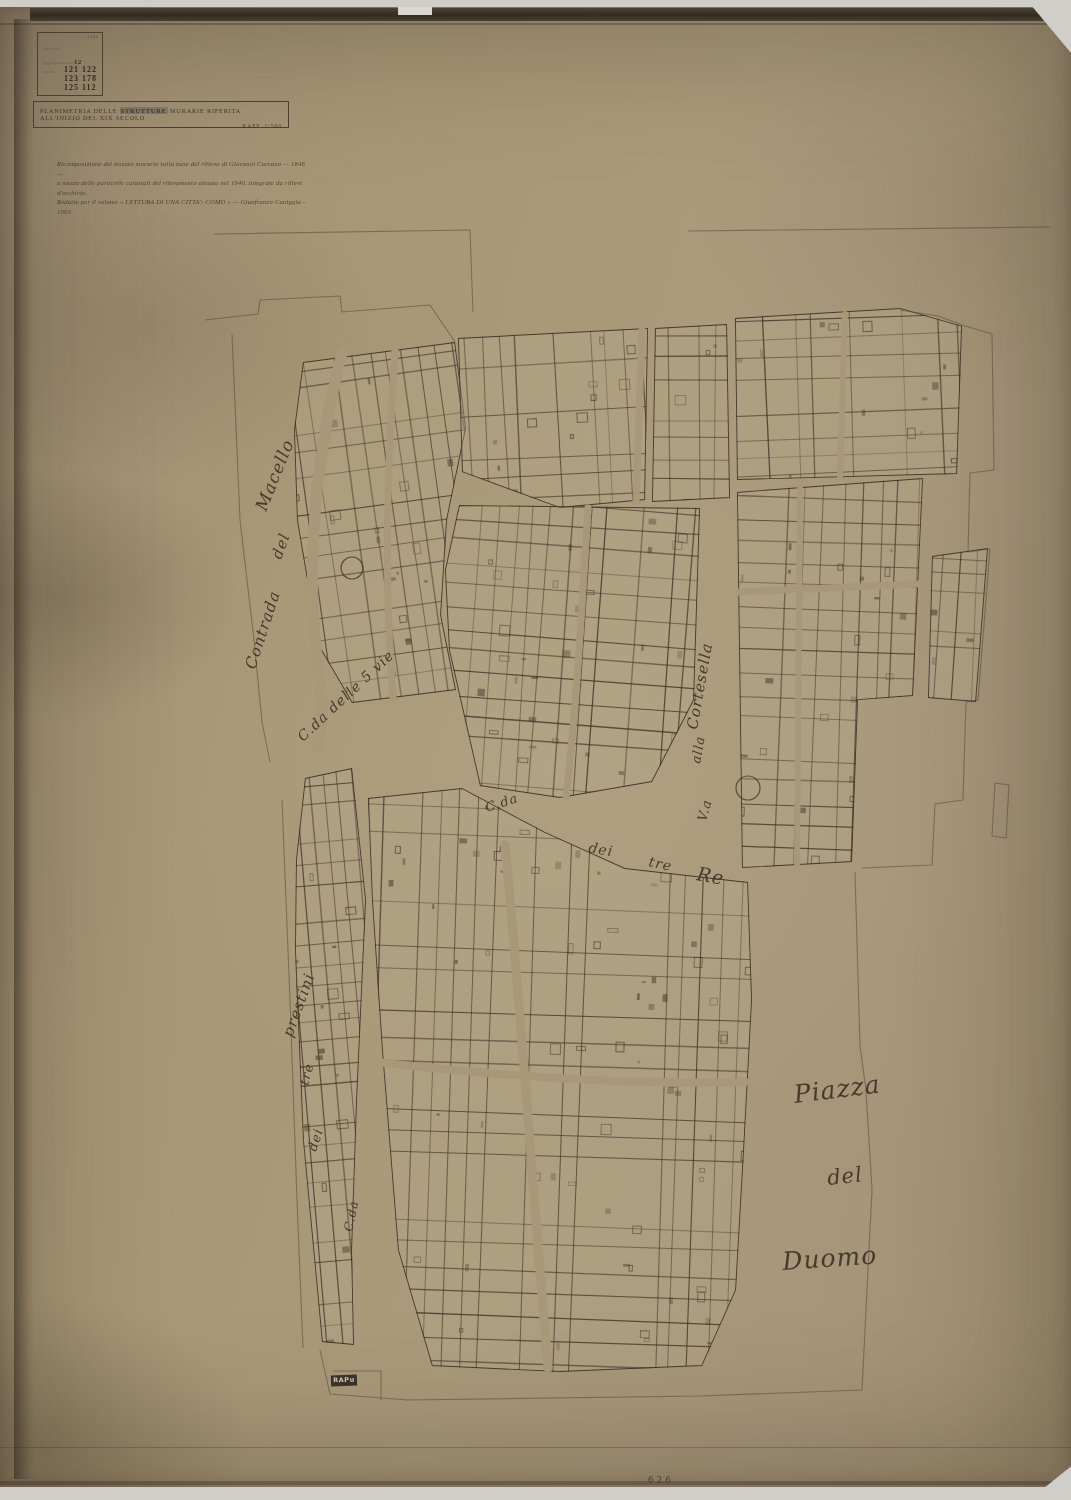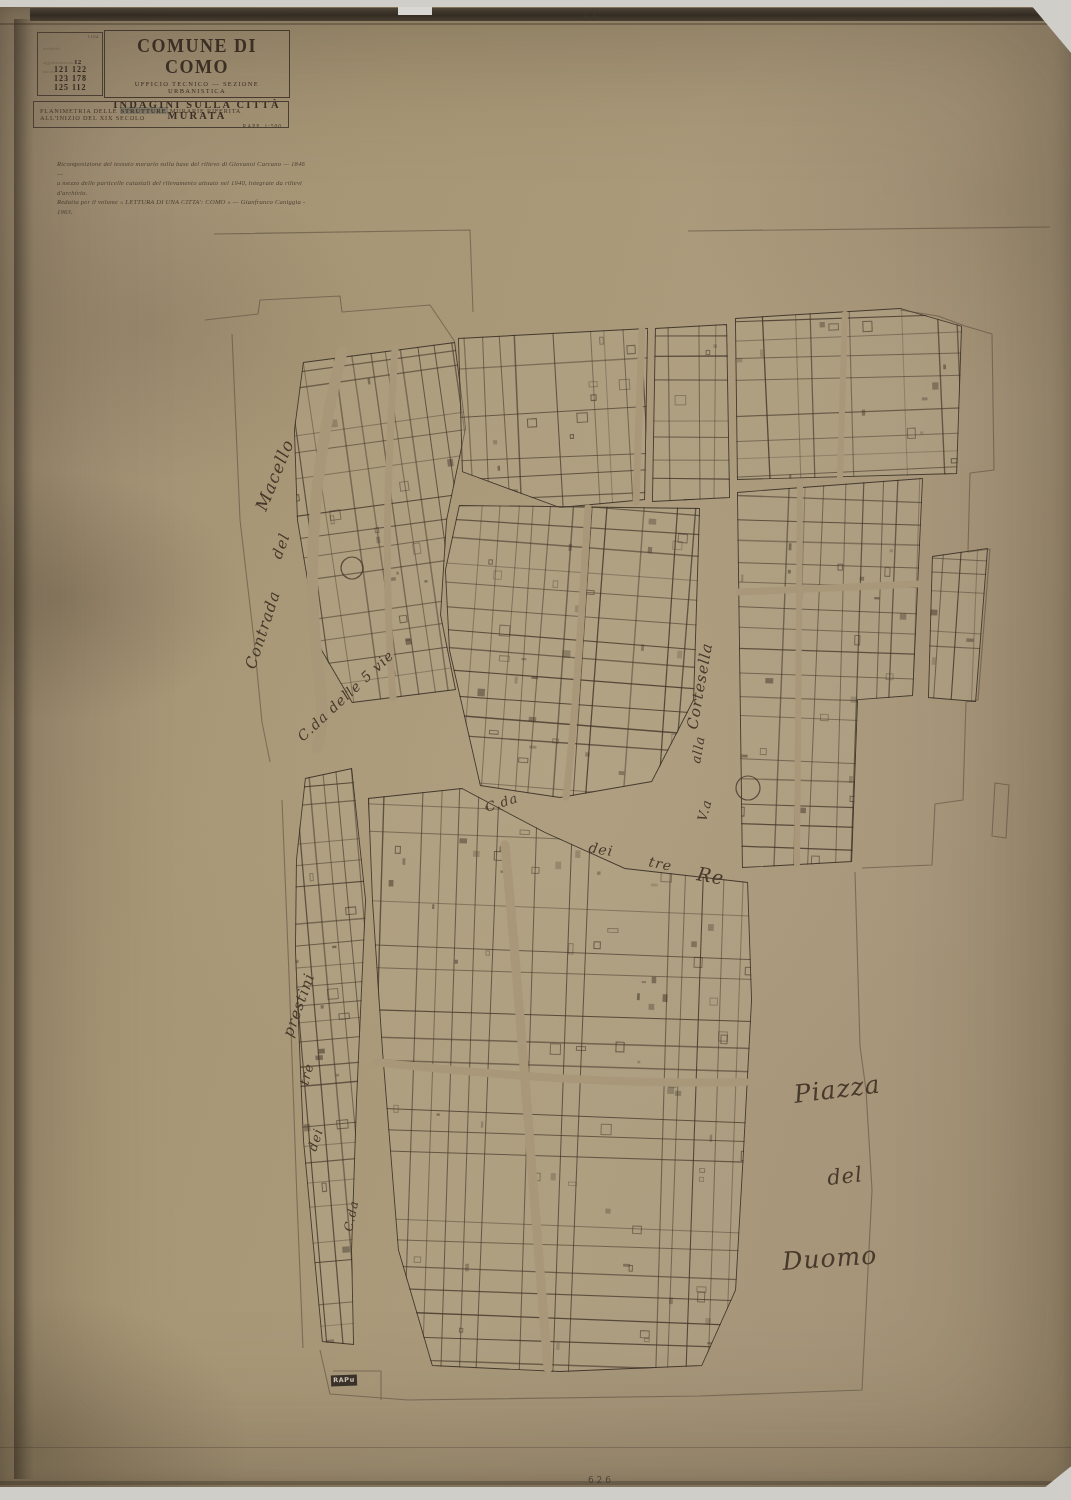--- a/index.html
+++ b/index.html
@@ -22,21 +22,21 @@
   .crease{position:absolute;left:0;right:0;top:1440px;height:1px;background:rgba(60,50,40,.3);}
   .botedge{position:absolute;left:0;right:0;bottom:2px;height:4px;background:rgba(40,32,24,.3);}
   .tape{position:absolute;top:0;left:398px;width:34px;height:8px;background:#d8d7d3;}
 
   
   .idxbox{position:absolute;left:37px;top:25px;width:64px;height:62px;border:1px solid #4b3f33;
     color:#4a3e30;}
   .idxcorner{position:absolute;right:3px;top:1px;font-size:5px;letter-spacing:.5px;color:#5d4e3d;}
   .idxrow{position:absolute;left:5px;font-size:4.5px;color:#6e5e4a;letter-spacing:.3px;}
   .idxval{font-size:7px;font-weight:bold;color:#352c21;margin-left:0;}
-  .plates{position:absolute;left:16px;top:32px;font-size:8px;font-weight:bold;color:#33291f;
+  .plates{position:absolute;left:26px;top:32px;font-size:8px;font-weight:bold;color:#33291f;
     letter-spacing:1px;line-height:9px;}
   .mainbox{position:absolute;left:104px;top:23px;width:184px;height:66px;border:1.5px solid #453a2e;
     text-align:center;color:#3b2f25;}
   .commune{margin-top:5px;font-size:18px;letter-spacing:1.5px;font-weight:600;}
   .office{margin-top:2px;font-size:6.5px;letter-spacing:1.3px;}
   .survey{margin-top:5px;font-size:10.5px;letter-spacing:2.2px;font-weight:600;}
   .subbox{position:absolute;left:33px;top:94px;width:256px;height:27px;border:1px solid #4b3f33;
     color:#43372b;font-size:6.3px;letter-spacing:.8px;padding:5px 6px 0 6px;box-sizing:border-box;}
   .subbold{font-weight:bold;background:rgba(40,60,70,.25);padding:0 1px;}
   .scale{text-align:right;margin-top:2px;font-size:5.5px;letter-spacing:1px;color:#4a3d30;}
@@ -70,41 +70,36 @@
     <div class="idxrow" style="top:36px">
       <span>tavole</span>
     </div>
     <div class="plates">
       <div>121 122</div>
       <div>123 178</div>
       <div>125 112</div>
     </div>
   </div>
 
-  <div class="mainbox">
-    <div class="commune">COMUNE DI COMO</div>
-    <div class="office">UFFICIO TECNICO — SEZIONE URBANISTICA</div>
-    <div class="survey">INDAGINI SULLA CITTÀ MURATA</div>
-  </div>
 
   <div class="subbox">
     <span>PLANIMETRIA DELLE</span>
     <span class="subbold">STRUTTURE</span>
     <span>MURARIE RIFERITA ALL'INIZIO DEL XIX SECOLO</span>
     <div class="scale">RAPP. 1:500</div>
   </div>
 
   <div class="note">
     <div>Ricomposizione del tessuto murario sulla base del rilievo di Giovanni Carcano — 1846 —</div>
     <div>a mezzo delle particelle catastali del rilevamento attuato nel 1940, integrate da rilievi d'archivio.</div>
     <div>Redatta per il volume « LETTURA DI UNA CITTA': COMO » — Gianfranco Caniggia - 1963.</div>
   </div>
 
   <span class="pencil" style="left:583px;top:5px;transform:rotate(-3deg)">6-6</span>
-  <span class="pencil" style="left:588px;top:1468px">6 2 6</span>
+  <span class="pencil" style="left:648px;top:1468px">6 2 6</span>
 
   <svg class="map" viewBox="0 0 1071 1500">
     <defs>
         <clipPath id="bc0">
           <path d="M303,362L455,342L466,428L447,520L441,615L456,690L352,703L318,645L297,520L294,430Z"></path>
         </clipPath>
         <clipPath id="bc1">
           <path d="M458,338L648,328L645,500L560,508L462,472Z"></path>
         </clipPath>
         <clipPath id="bc2">

